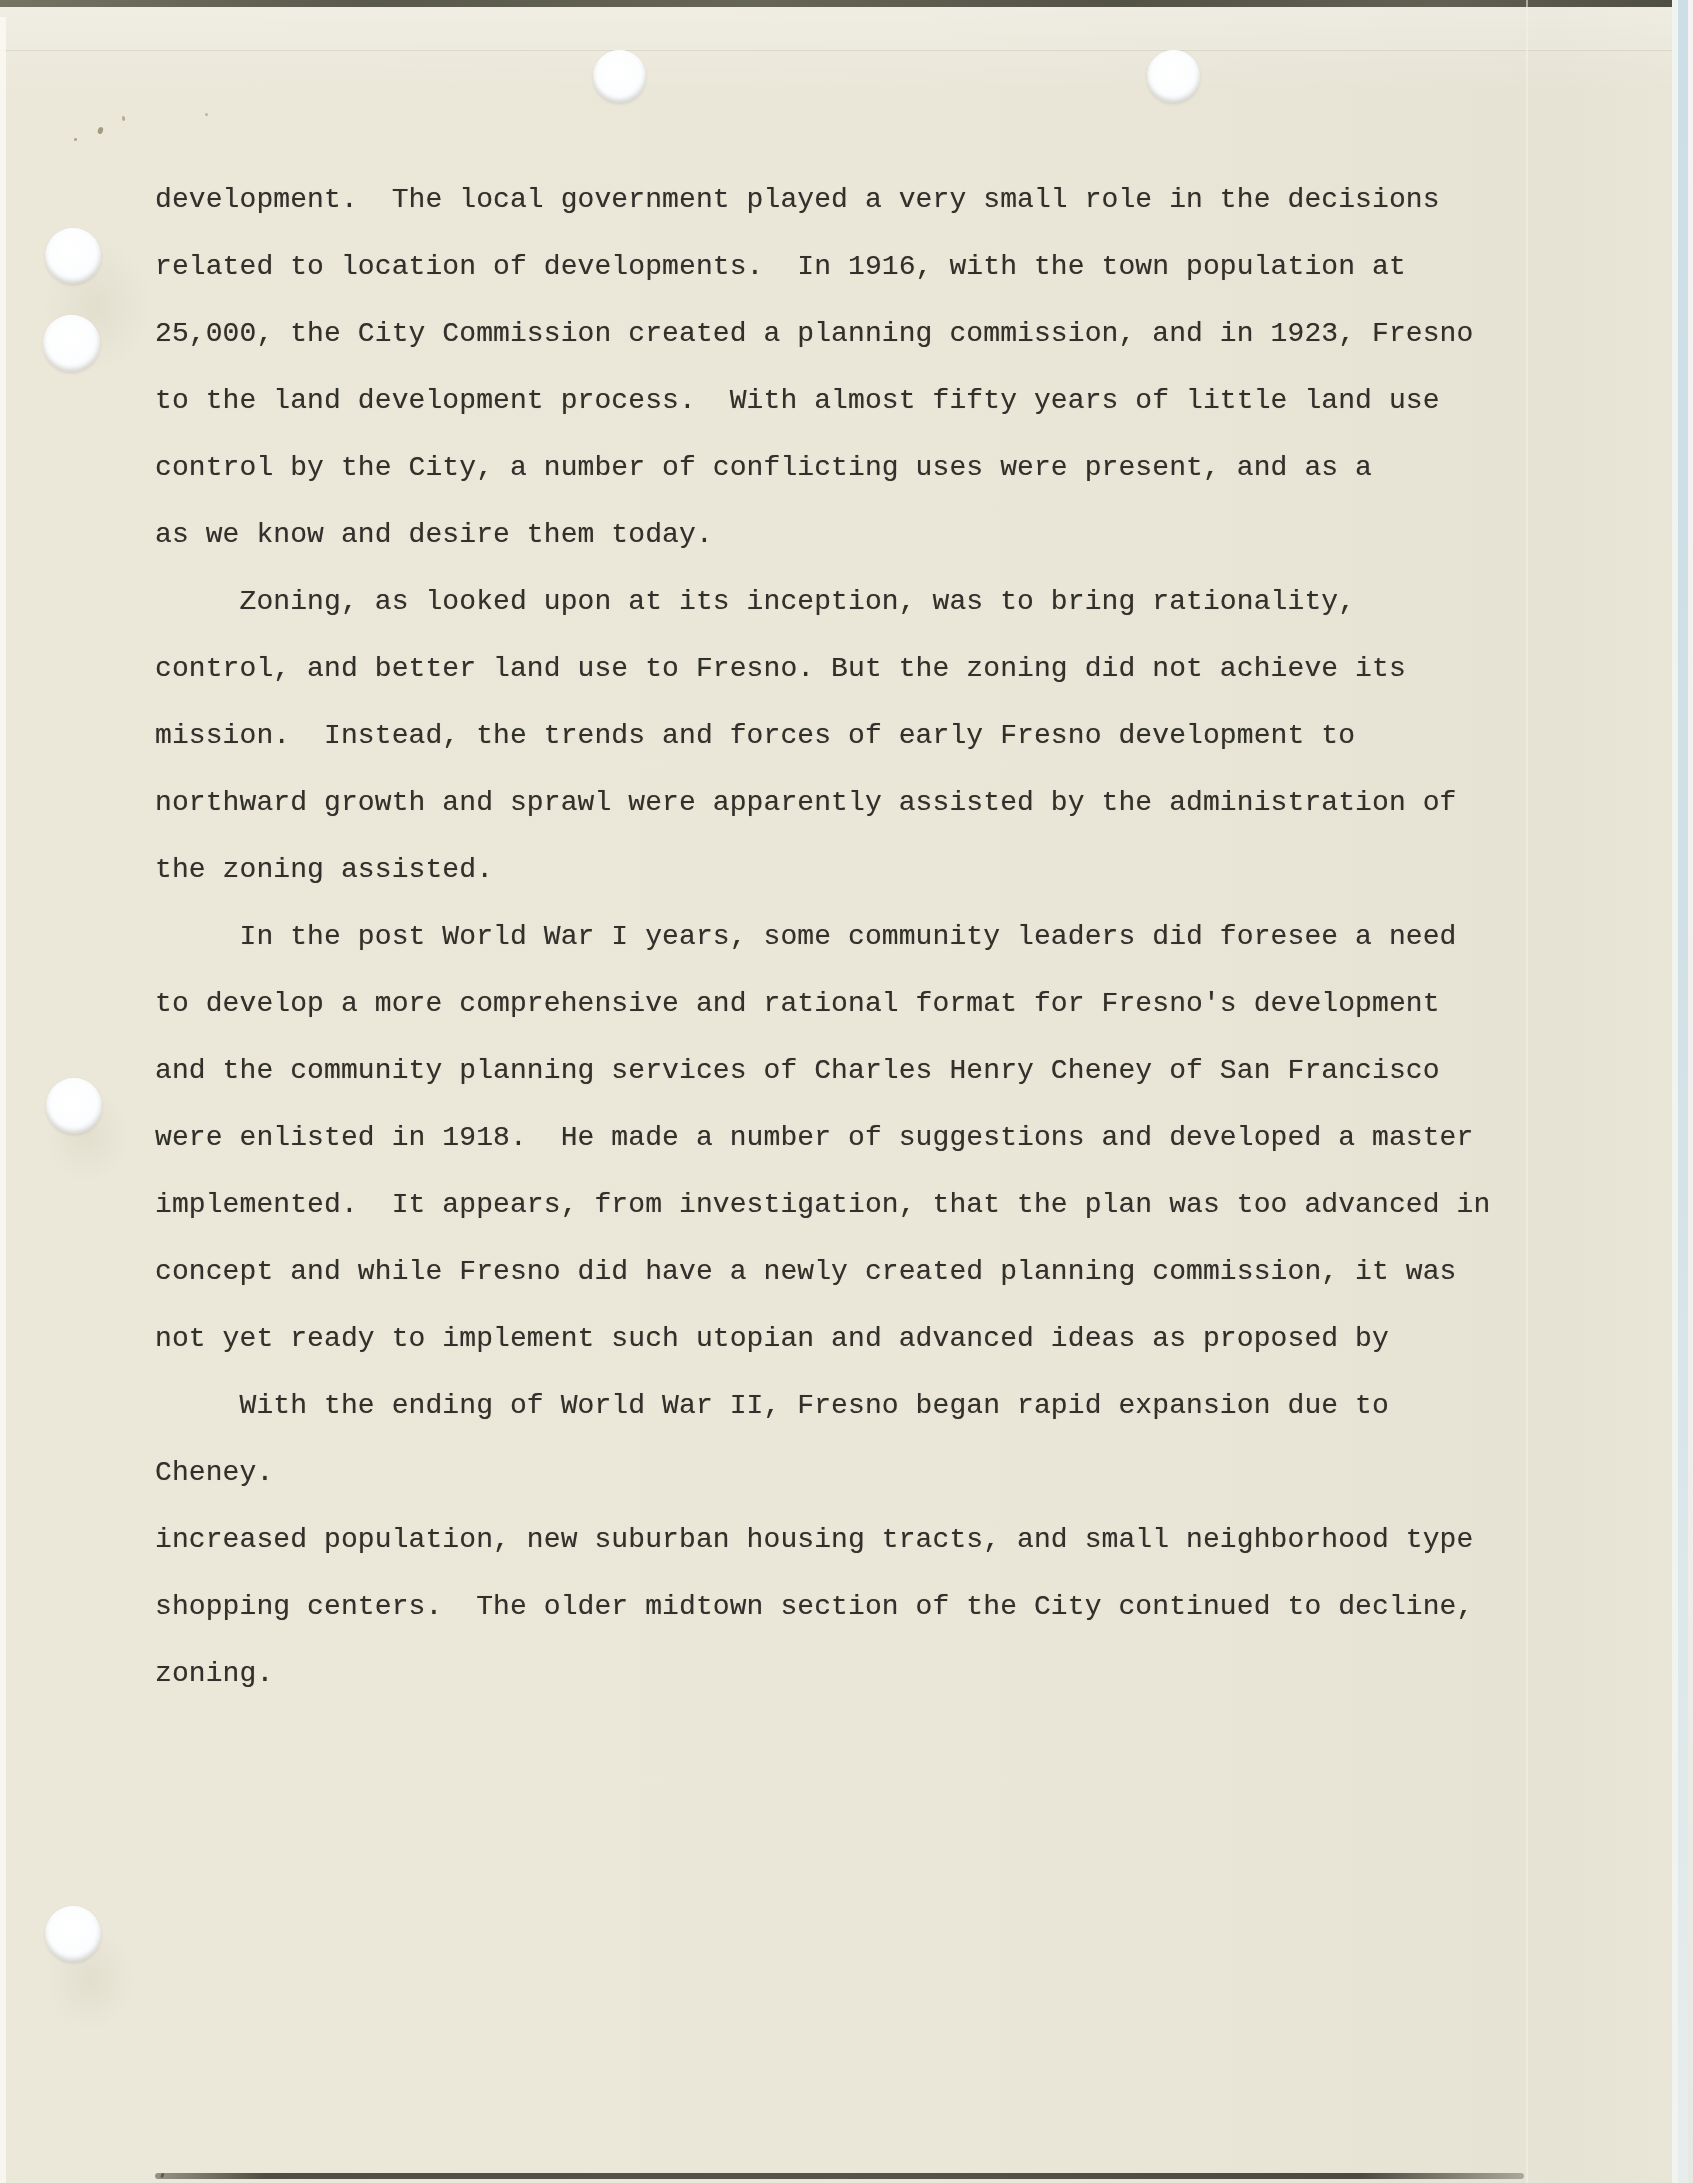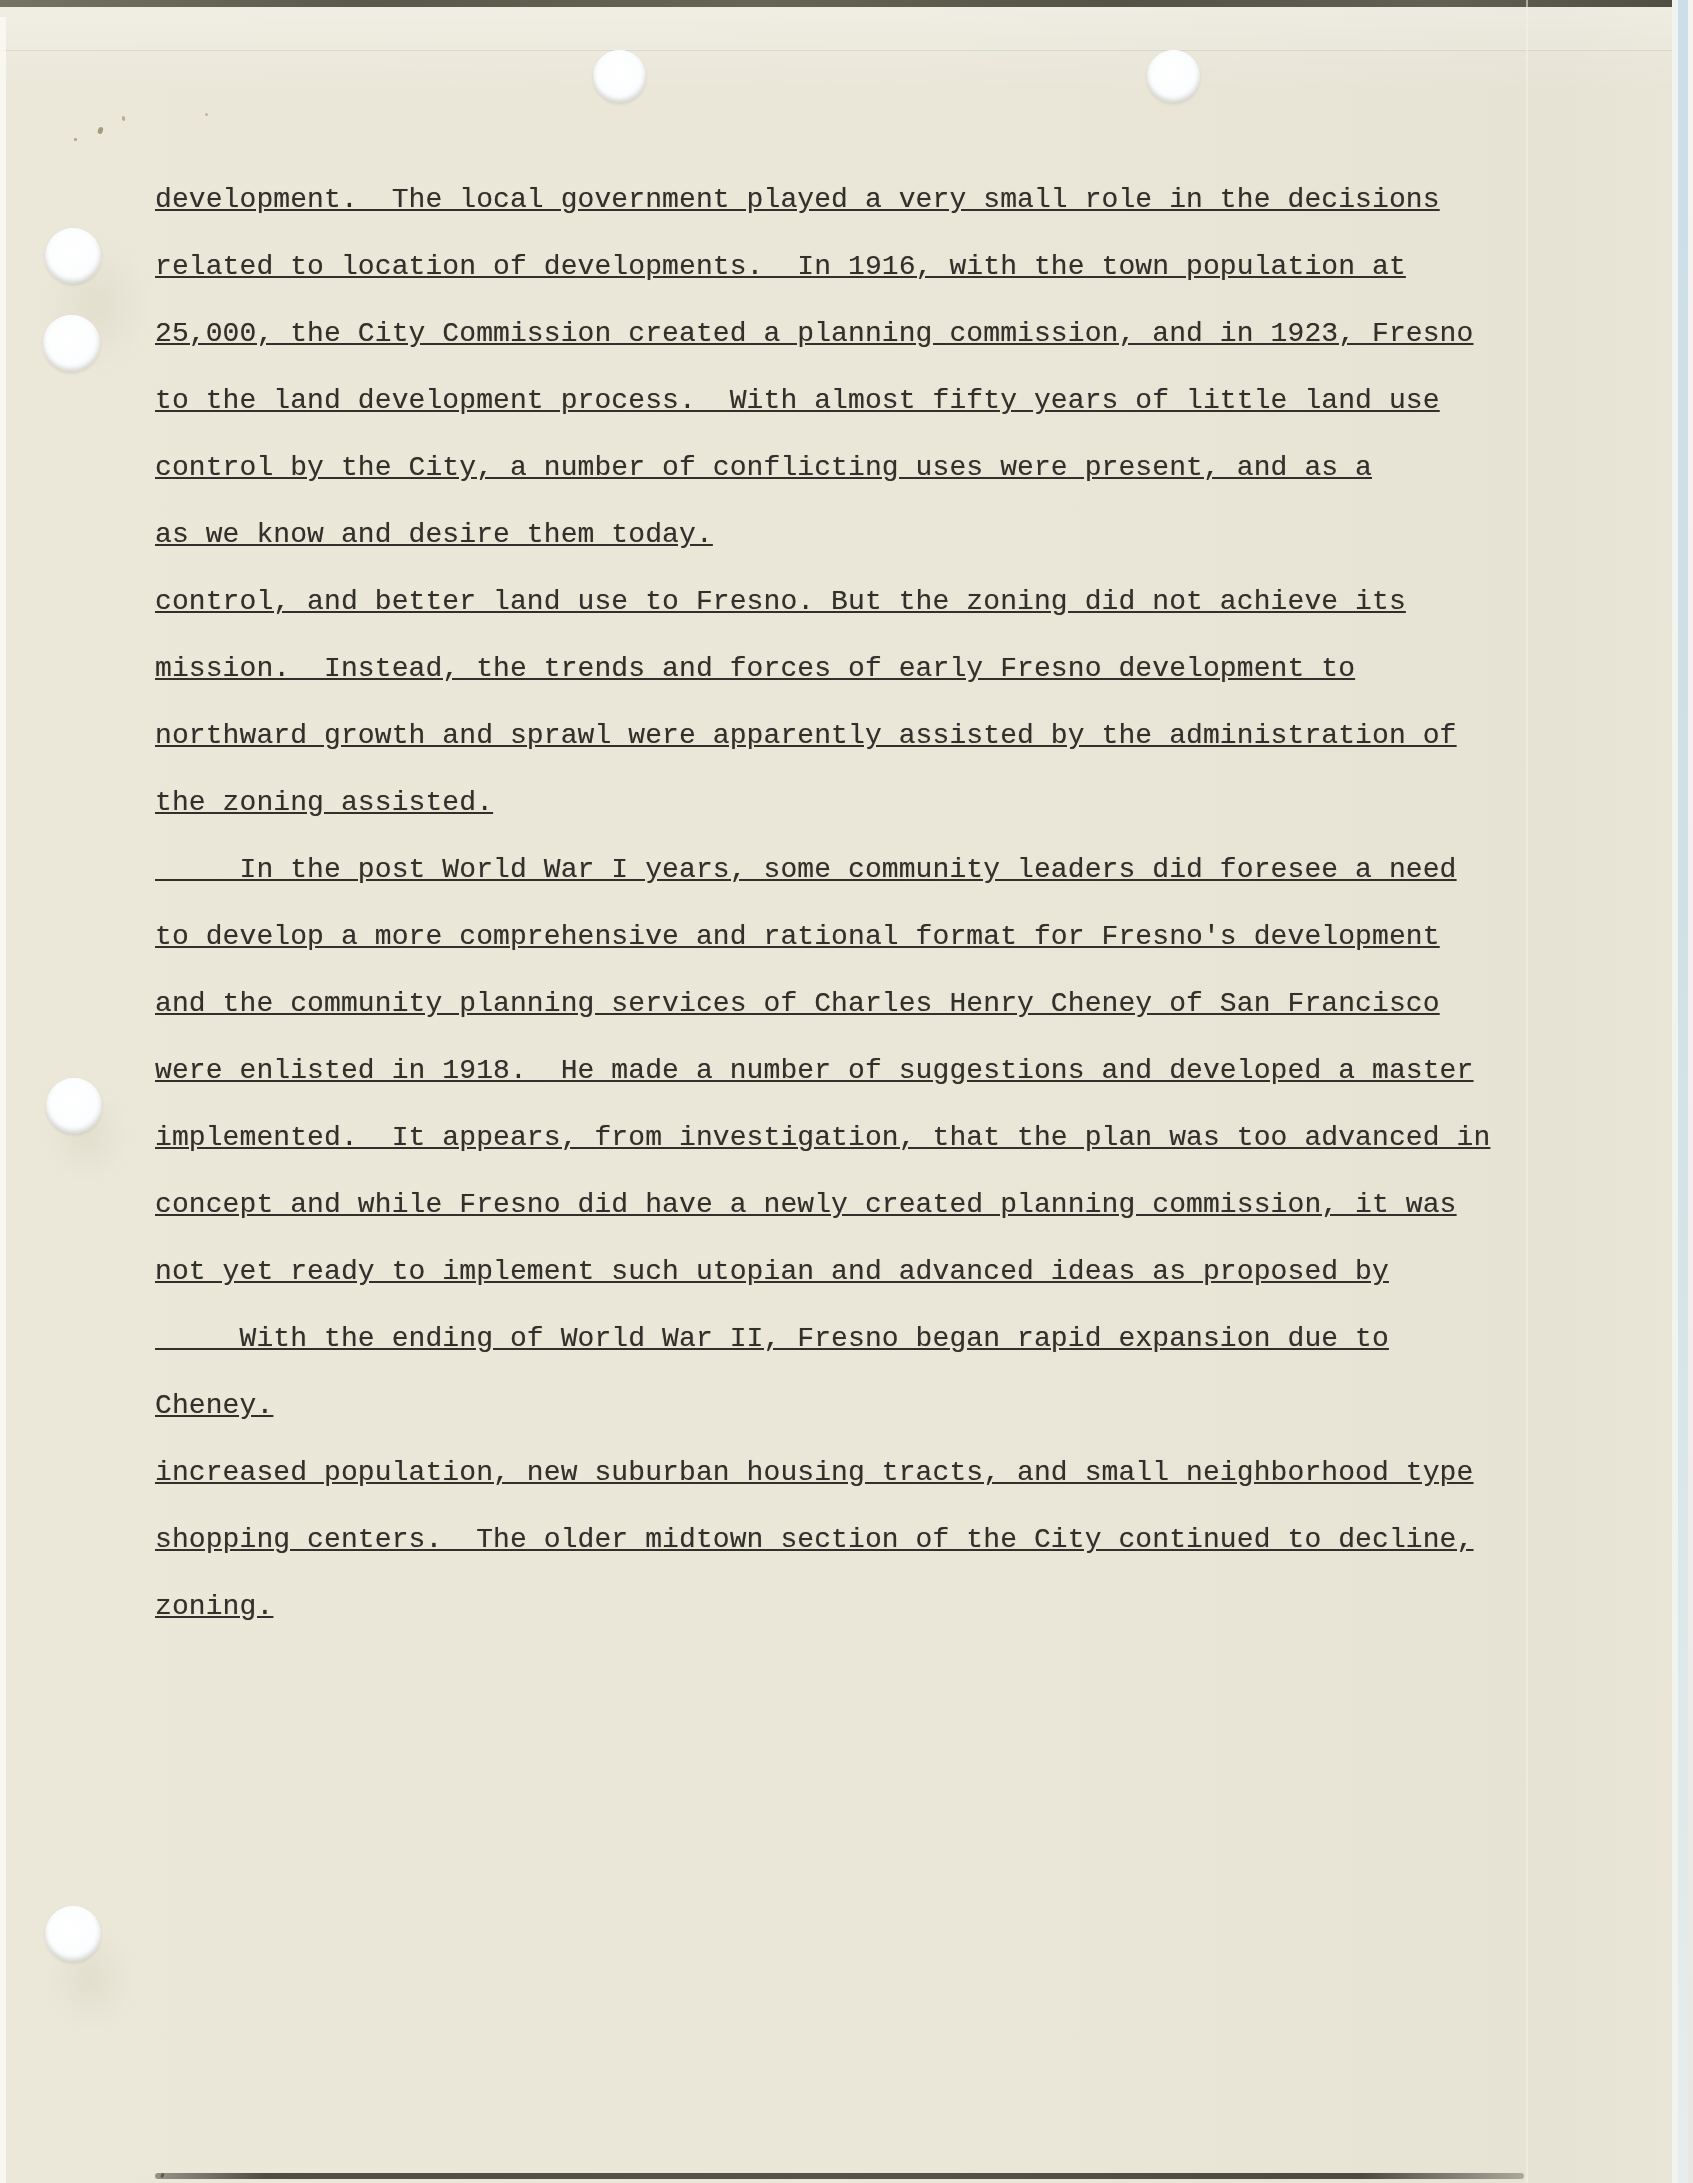--- a/index.html
+++ b/index.html
@@ -64,21 +64,20 @@
     position: absolute; left: 155px; top: 166px; width: 1408px;
     color: #32302a;
     font-size: 28px;
     letter-spacing: 0.1px;
     text-shadow: 0 0 0.7px rgba(50,48,42,0.45);
   }
   .textblock .line {
     height: 67px;
     line-height: 67px;
     white-space: pre;
-    text-decoration: underline;
   }
   
   .speck { position: absolute; border-radius: 50%; }
   .s1 { left: 98px; top: 127px; width: 4.6px;  height: 6.6px; background: #a49c82; transform: rotate(18deg); }
   .s2 { left: 122px; top: 116px; width: 3.3px;  height: 4.6px;  background: #b5ad92; transform: rotate(-12deg); }
   .s3 { left: 205px; top: 113px; width: 3.3px;  height: 3.3px;  background: #beb69c; }
   .s4 { left: 74px; top: 138px; width: 2.7px;  height: 2.7px;  background: #b0a88e; }
   .s5 { left: 161px; top: 2173px; width: 3.3px; height: 4.6px;  background: #6d6a5c; transform: rotate(24deg); }
   
   .edge-bottom {
@@ -109,20 +108,21 @@
   <div class="hole" style="left: 46px; top: 1078px; width: 56px; height: 56px;"></div>
   <div class="hole" style="left: 45px; top: 1906px; width: 56px; height: 56px;"></div>
 
   <div class="textblock">
       <div class="line">development.  The local government played a very small role in the decisions</div>
       <div class="line">related to location of developments.  In 1916, with the town population at</div>
       <div class="line">25,000, the City Commission created a planning commission, and in 1923, Fresno</div>
       <div class="line">to the land development process.  With almost fifty years of little land use</div>
       <div class="line">control by the City, a number of conflicting uses were present, and as a</div>
       <div class="line">as we know and desire them today.</div>
+      <div class="line">     Zoning, as looked upon at its inception, was to bring rationality,</div>
       <div class="line">control, and better land use to Fresno. But the zoning did not achieve its</div>
       <div class="line">mission.  Instead, the trends and forces of early Fresno development to</div>
       <div class="line">northward growth and sprawl were apparently assisted by the administration of</div>
       <div class="line">the zoning assisted.</div>
       <div class="line">     In the post World War I years, some community leaders did foresee a need</div>
       <div class="line">to develop a more comprehensive and rational format for Fresno's development</div>
       <div class="line">and the community planning services of Charles Henry Cheney of San Francisco</div>
       <div class="line">were enlisted in 1918.  He made a number of suggestions and developed a master</div>
       <div class="line">implemented.  It appears, from investigation, that the plan was too advanced in</div>
       <div class="line">concept and while Fresno did have a newly created planning commission, it was</div>

